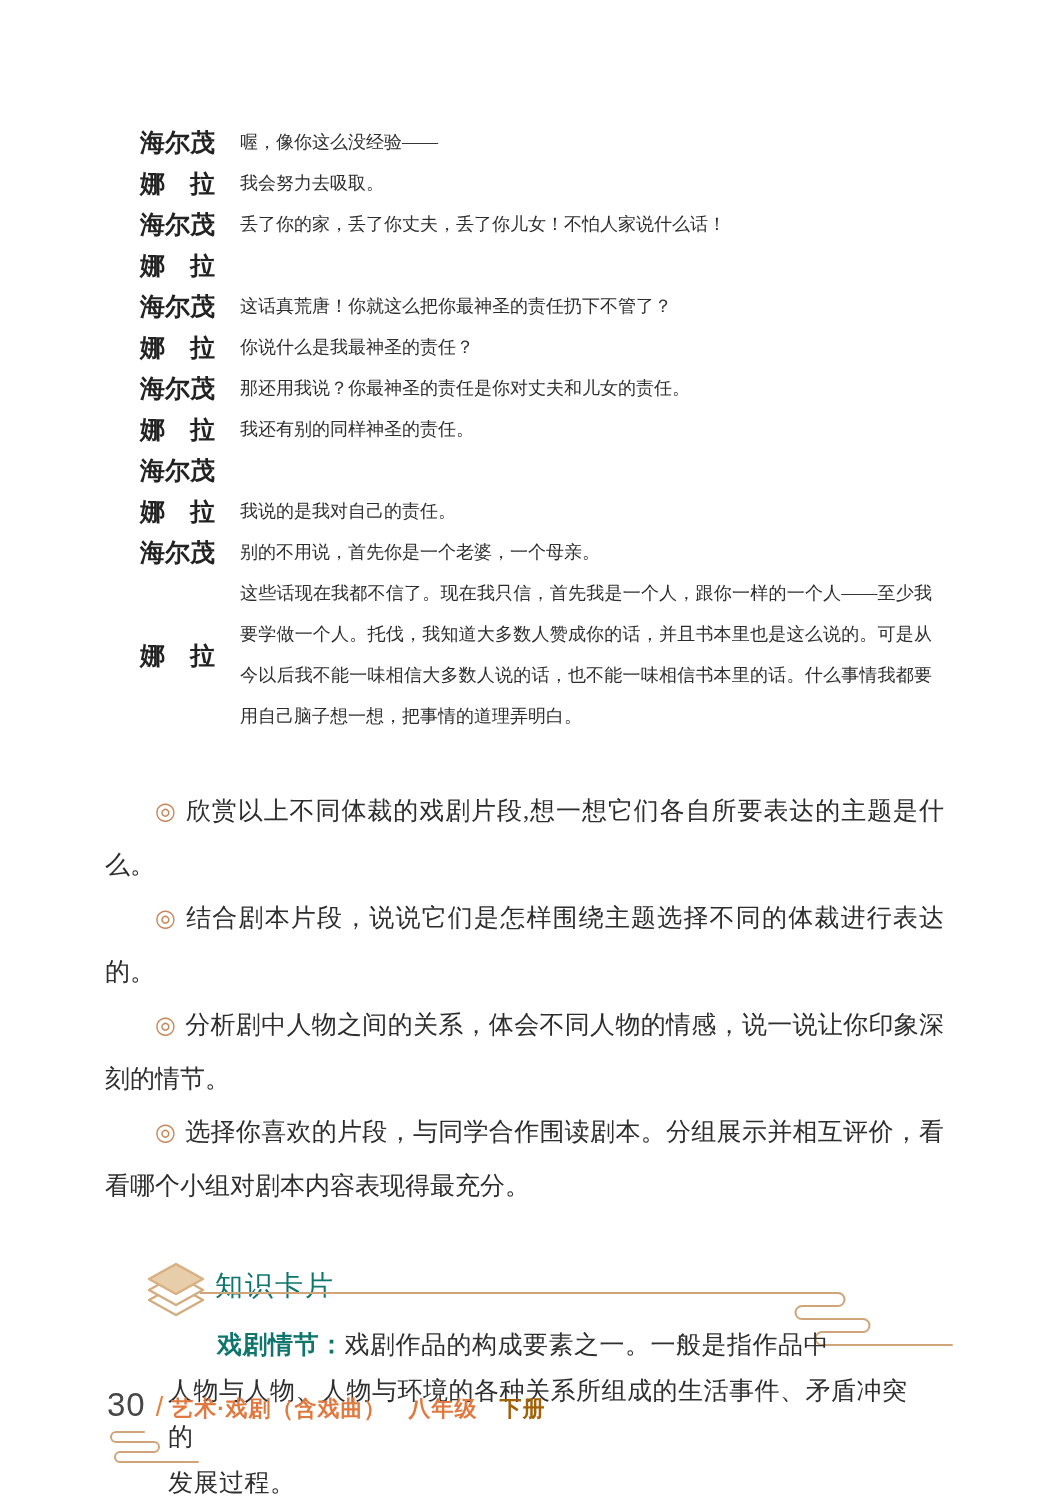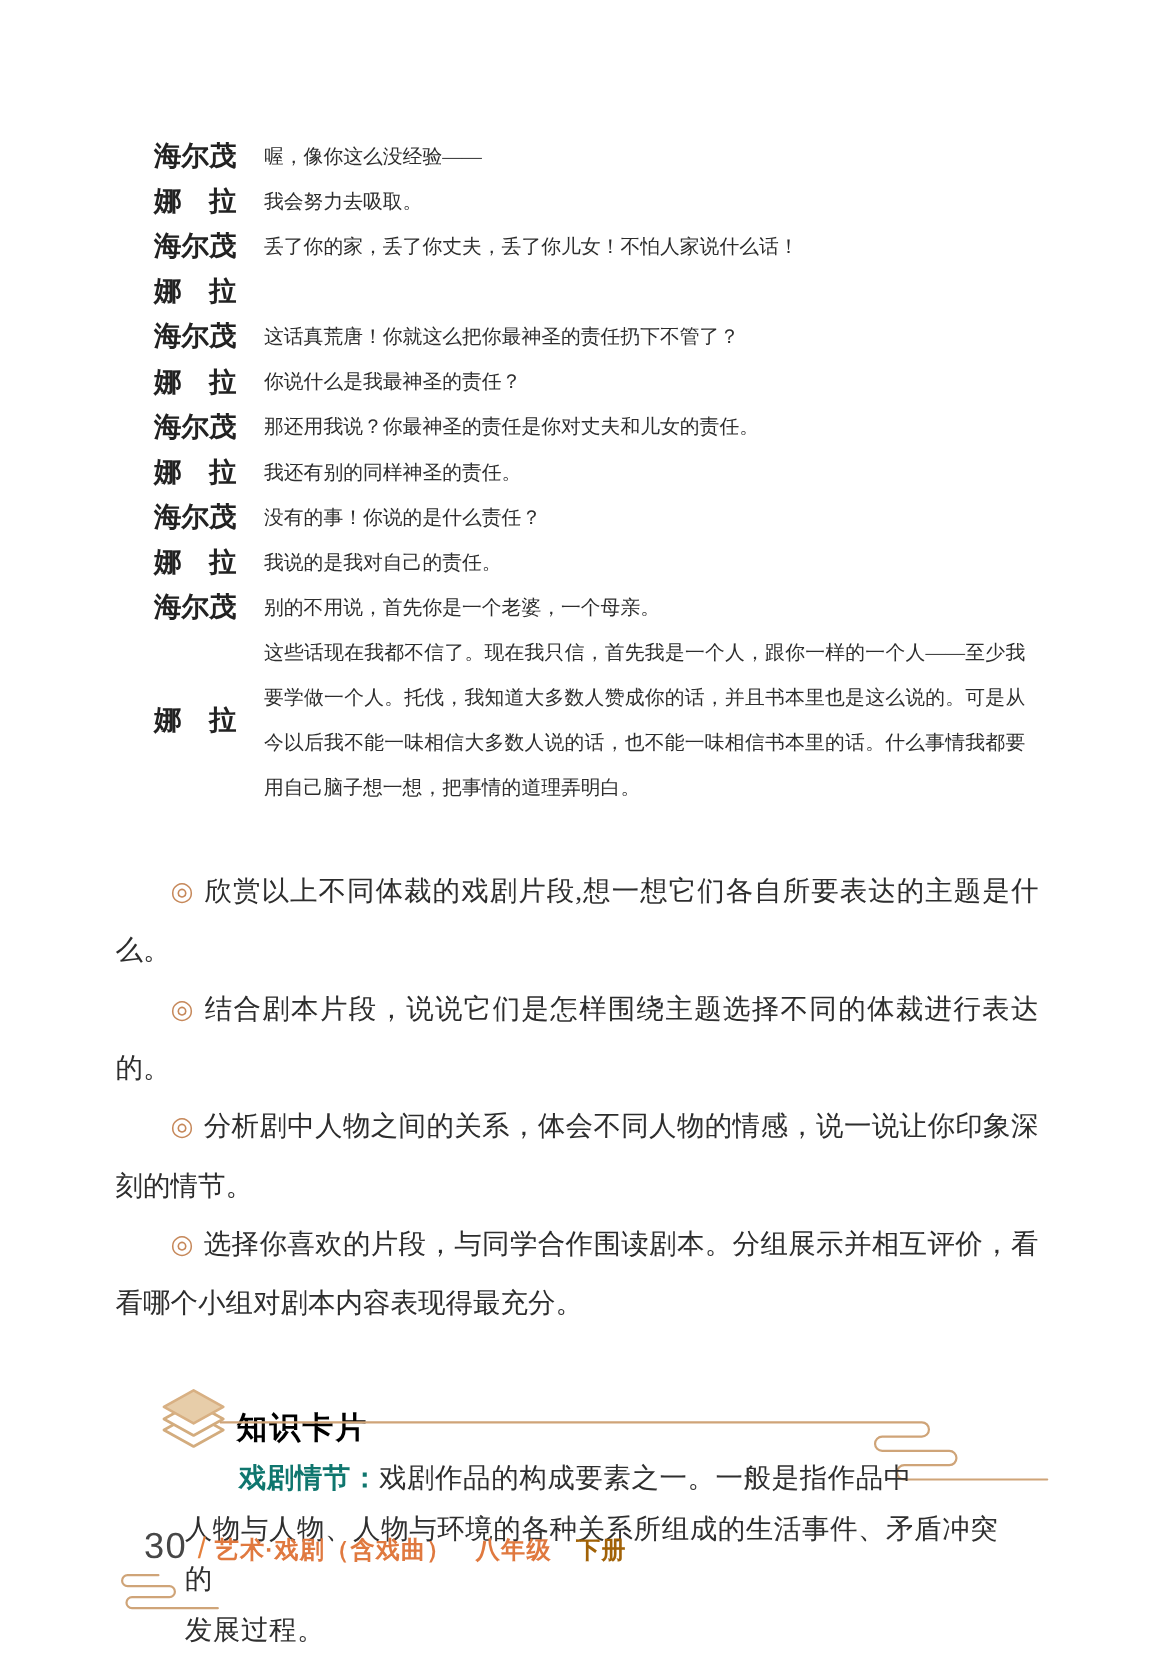--- a/index.html
+++ b/index.html
@@ -42,25 +42,25 @@
   .bullet-marker {
     color: #c6885a;
     margin-right: 9px;
     font-size: 24px;
   }
 
   
   .card-section { position: relative; margin-top: 45px; height: 240px; }
   .card-icon { position: absolute; left: 146px; top: 4px; }
   .card-title {
-    position: absolute; left: 215px; top: 22px;
+    position: absolute; left: 215px; top: 10px;
     font-family: "Liberation Sans", sans-serif;
-    font-weight: bold;
+    font-weight: normal;
     font-size: 28px;
-    color: #000000;
+    color: #0f766e;
     letter-spacing: 2px;
   }
   .card-rule { position: absolute; left: 200px; top: 30px; }
   .card-body {
     position: absolute; left: 168px; top: 64px; width: 745px;
     font-size: 25px; line-height: 46px;
     letter-spacing: 0.5px;
     color: #2f2f2f;
   }
   .card-line-first { text-indent: 49px; }
@@ -69,21 +69,20 @@
     font-weight: bold;
     color: #0f766e;
   }
   .cloud-bl { position: absolute; left: 102px; top: 172px; }
 
   
   .footer {
     position: absolute; left: 107px; top: 1386px;
     display: flex; align-items: baseline;
     font-family: "Liberation Sans", sans-serif;
-    margin-left: 24px;
   }
   .page-number { font-size: 33px; color: #474747; letter-spacing: 1px; }
   .footer-slash { font-size: 27px; color: #e5803c; margin: 0 8px 0 10px; font-weight: 400; }
   .footer-title { font-size: 22px; font-weight: bold; color: #e0793f; letter-spacing: 1px; }
   .footer-grade { font-size: 22px; font-weight: bold; color: #e0793f; margin-left: 22px; letter-spacing: 1px; }
   .footer-volume { font-size: 22px; font-weight: bold; color: #a16207; margin-left: 22px; letter-spacing: 1px; }
 </style>
 </head>
 <body>
 
@@ -116,21 +115,20 @@
     <div class="dlg-row">
       <span class="speaker">海尔茂</span>
       <span class="speech">那还用我说？你最神圣的责任是你对丈夫和儿女的责任。</span>
     </div>
     <div class="dlg-row">
       <span class="speaker">娜　拉</span>
       <span class="speech">我还有别的同样神圣的责任。</span>
     </div>
     <div class="dlg-row">
       <span class="speaker">海尔茂</span>
-      <span class="speech">没有的事！你说的是什么责任？</span>
     </div>
     <div class="dlg-row">
       <span class="speaker">娜　拉</span>
       <span class="speech">我说的是我对自己的责任。</span>
     </div>
     <div class="dlg-row">
       <span class="speaker">海尔茂</span>
       <span class="speech">别的不用说，首先你是一个老婆，一个母亲。</span>
     </div>
     <div class="dlg-row">

